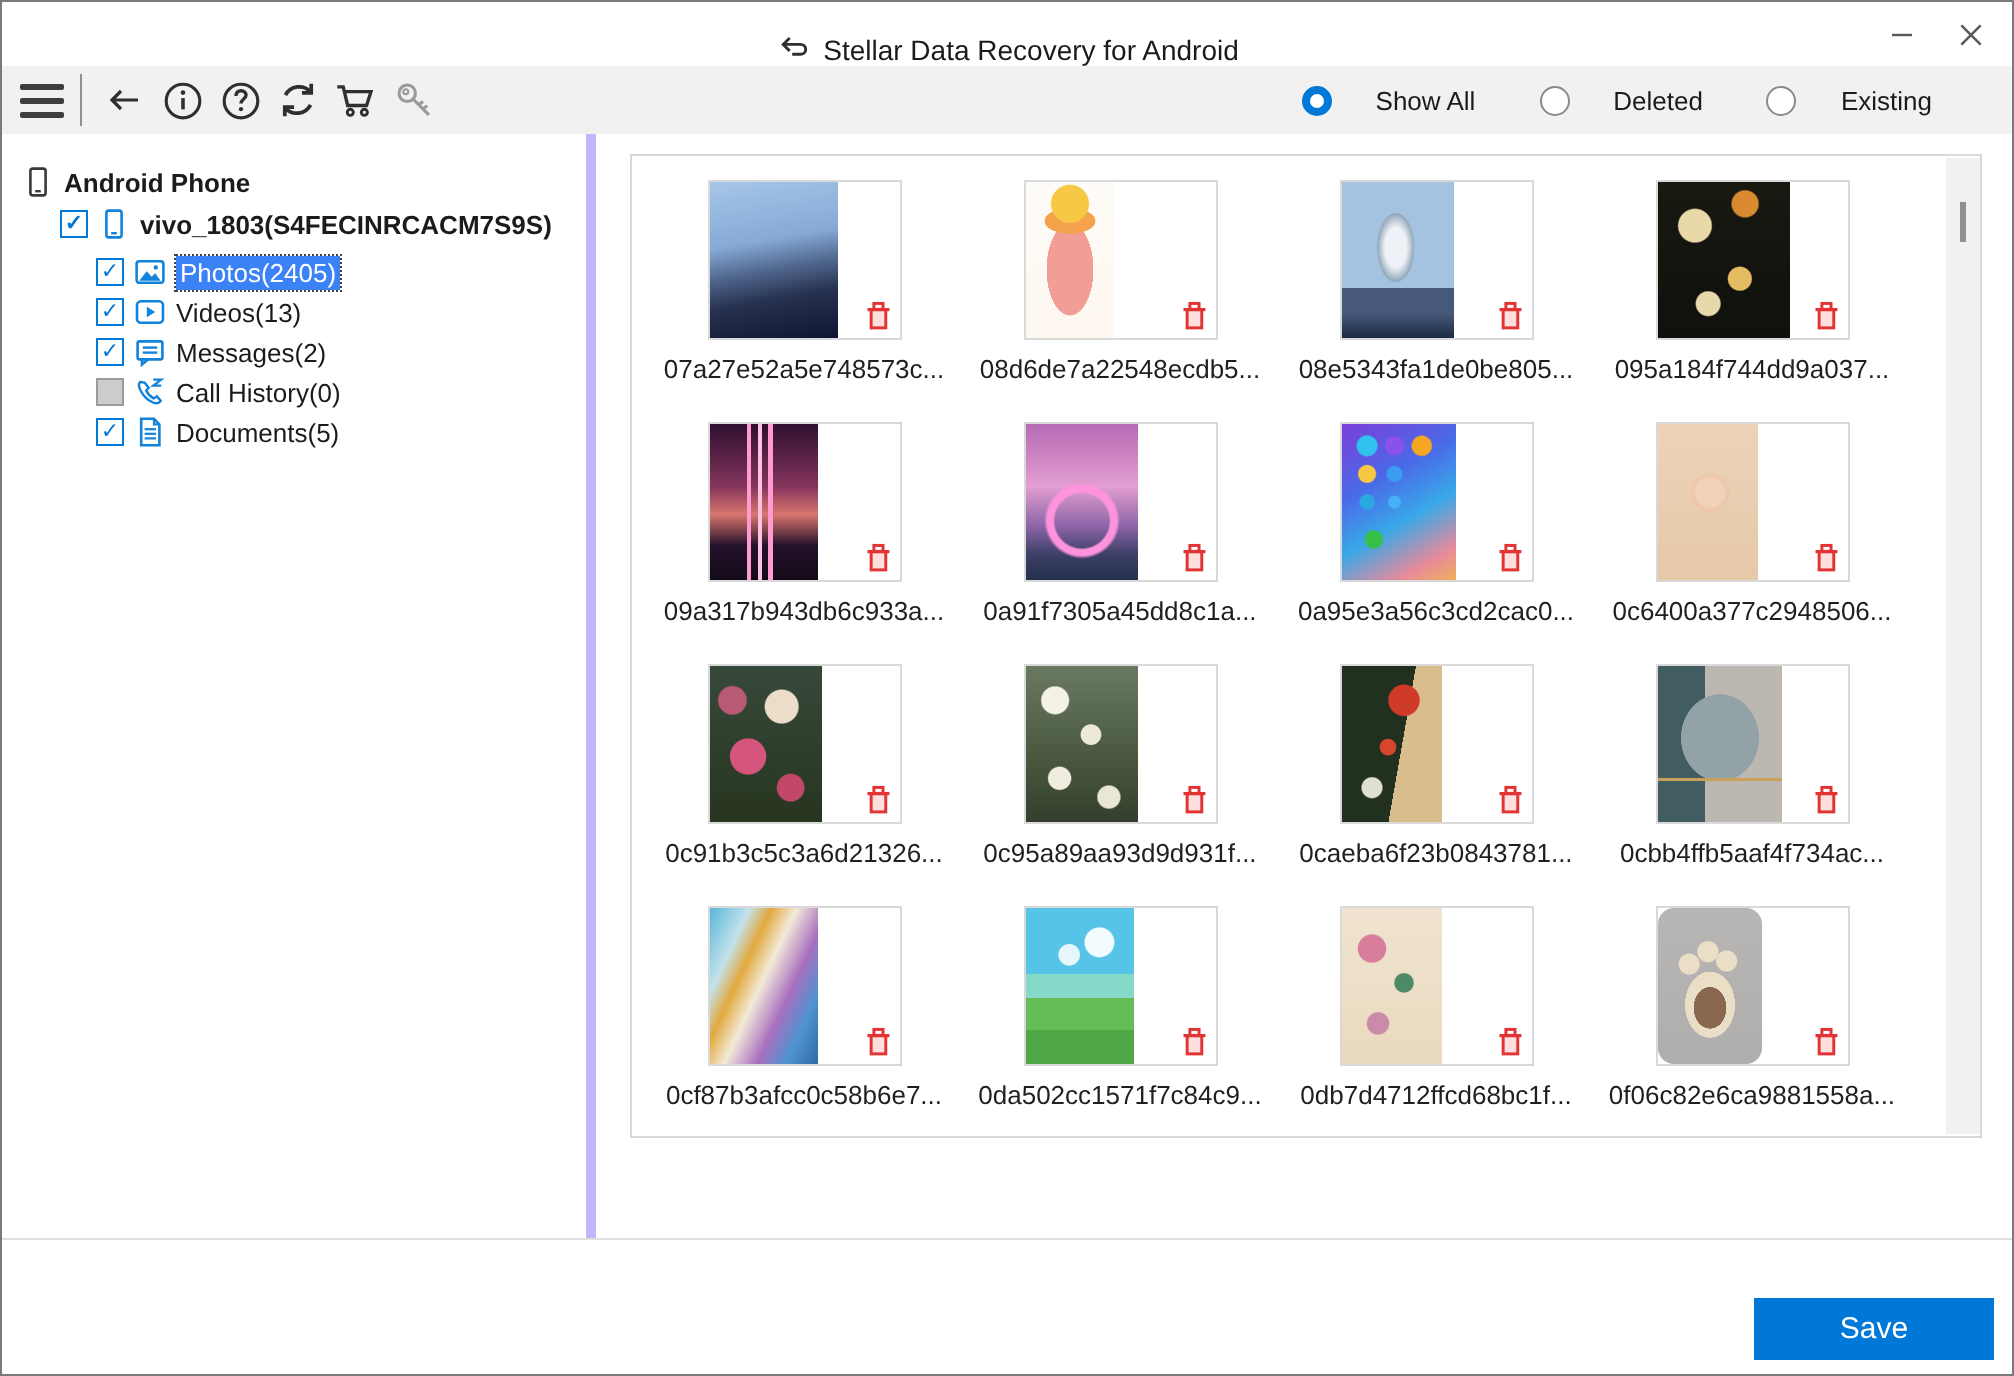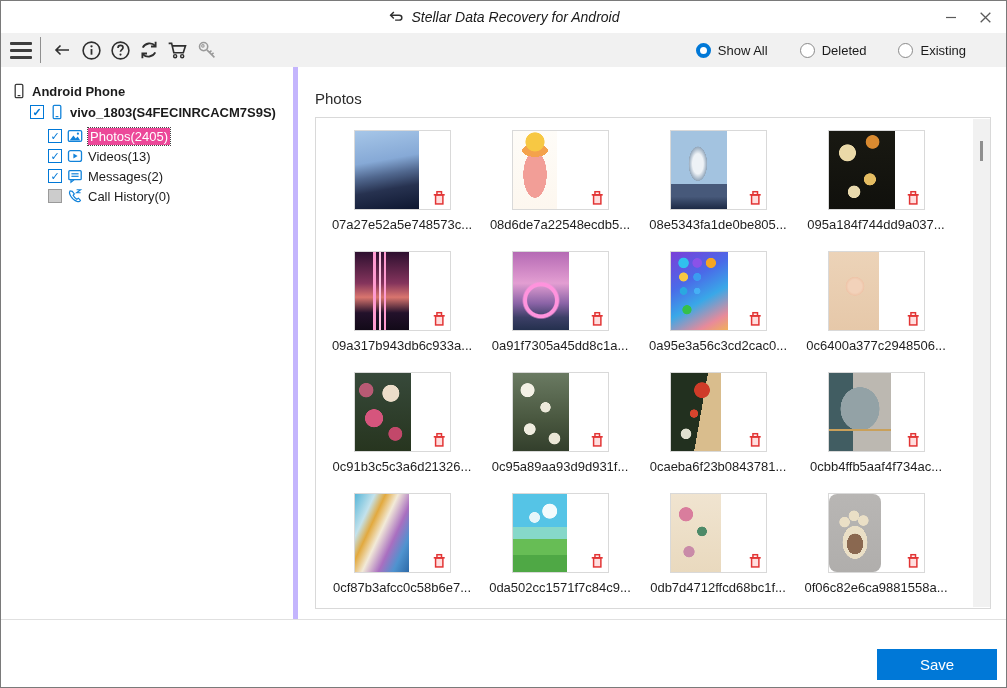--- a/index.html
+++ b/index.html
@@ -1,50 +1,50 @@
 <!DOCTYPE html>
 <html><head>
 <meta charset="utf-8">
 <style>
   html,body{margin:0;padding:0;background:#e8e8e8;font-family:"Liberation Sans",sans-serif;}
   .window{position:relative;width:1007px;height:688px;box-sizing:border-box;background:#fff;
           border:1px solid #7a7a7a;overflow:hidden;}
   
   .titlebar{position:relative;height:32px;background:#fff;display:flex;align-items:center;}
-  .title-group{position:absolute;left:0;right:0;top:0;bottom:0;display:flex;align-items:center;justify-content:center;gap:6px;font-style:italic;}
+  .title-group{position:absolute;left:0;right:0;top:0;bottom:0;display:flex;align-items:flex-end;justify-content:center;gap:6px;}
   .title-text{font-size:14px;color:#1b1b1b;}
   .win-controls{position:absolute;right:4px;top:0;height:32px;display:flex;}
   .win-btn{width:34px;height:32px;display:flex;align-items:center;justify-content:center;cursor:default;}
   
   .toolbar{height:34px;background:#f1f1f1;display:flex;align-items:center;justify-content:space-between;
            padding:0 40px 0 8px;box-sizing:border-box;}
   .tb-left{display:flex;align-items:center;gap:5px;height:100%;}
   .tb-btn{display:flex;align-items:center;justify-content:center;width:24px;height:26px;}
   .tb-divider{width:1px;height:26px;background:#8f8f8f;margin:0 4px 0 2px;}
   .hamburger{display:flex;flex-direction:column;justify-content:center;gap:4px;width:22px;height:22px;}
   .hamburger i{display:block;height:3px;background:#3d3d3d;border-radius:1px;}
   .filters{display:flex;align-items:center;gap:32px;}
-  .filter{display:flex;align-items:center;gap:7px;font-size:13px;color:#1b1b1b;}
+  .filter{display:flex;align-items:center;gap:22px;font-size:13px;color:#1b1b1b;}
   .radio-dot{box-sizing:border-box;width:15px;height:15px;border-radius:50%;border:1px solid #8a8a8a;background:#fff;}
   .radio-dot.selected{border:4.5px solid #0078d7;}
   
   .app-body{display:flex;height:552px;}
   .tree-panel{width:297px;box-sizing:border-box;border-right:5px solid #c4b5fd;padding-top:14px;
               font-size:13px;color:#1b1b1b;overflow:hidden;}
   .tree-row{display:flex;align-items:center;gap:5px;height:20px;white-space:nowrap;}
   .tree-row.lvl0{padding-left:10px;font-weight:bold;margin-bottom:1px;}
   .tree-row.lvl1{padding-left:29px;font-weight:bold;margin-bottom:4px;}
   .tree-row.lvl2{padding-left:47px;}
   .checkbox{box-sizing:border-box;width:14px;height:14px;flex:0 0 14px;display:flex;align-items:center;justify-content:center;}
   .checkbox.checked{border:1px solid #0078d7;background:#fff;color:#0078d7;font-size:11px;line-height:1;}
   .checkbox.checked::after{content:"\2713";}
   .checkbox.unchecked{border:1px solid #9a9a9a;background:#cccccc;}
   .tree-icon{width:16px;height:16px;flex:0 0 16px;display:flex;}
   .tree-icon svg{width:16px;height:16px;}
-  .tree-label.selected{background:#ec4899;color:#fff;outline:1px dotted #444;padding:1px 2px;}
+  .tree-label.selected{background:#3b82f6;color:#fff;outline:1px dotted #444;padding:1px 2px;}
   
   .main{flex:1;padding-left:17px;box-sizing:border-box;}
   .main-heading{margin-top:23px;font-size:15px;color:#2b2b2b;}
   .grid-container{margin-top:10px;width:676px;height:492px;box-sizing:border-box;border:1px solid #d9d9d9;
                   position:relative;background:#fff;overflow:hidden;}
   .v-scrollbar{position:absolute;top:1px;bottom:1px;right:0;width:17px;background:#f1f1f1;}
   .v-thumb{position:absolute;top:22px;left:7px;width:3px;height:20px;background:#8f8f8f;}
   .photo-grid{display:grid;grid-template-columns:repeat(4,158px);grid-auto-rows:121px;padding:12px 0 0 7px;}
   .photo-cell{display:flex;flex-direction:column;align-items:center;}
   .card{position:relative;width:95px;height:78px;background:#fff;border:1px solid #d9d9d9;box-sizing:content-box;}
@@ -218,25 +218,37 @@
     <span class="checkbox unchecked"></span>
     <span class="tree-icon">
               <svg viewBox="0 0 16 16">
                 <path d="M3 3 C2.2 4 2.3 5.8 3.8 8.2 C5.3 10.6 7.6 12.7 10 13.4 C11.5 13.8 12.9 13.4 13.4 12.4 L11.4 10.2 L9.8 11.2 C8.5 10.5 6.9 8.9 6.1 7.3 L7.3 5.9 L5.3 3.3 Z" fill="none" stroke="#1283da" stroke-width="1.2"></path>
                 <path d="M9.6 1.8 H13.6 L9.6 4.8 H13.6" fill="none" stroke="#1283da" stroke-width="1.1"></path>
               </svg>
             </span>
     <span class="tree-label">Call History(0)</span>
   </div>
 
+  <div class="tree-row lvl2">
+    <span class="checkbox checked"></span>
+    <span class="tree-icon">
+              <svg viewBox="0 0 16 16">
+                <path d="M3.6 1.4 H10 L12.7 4.2 V14.6 H3.6 Z" fill="none" stroke="#1283da" stroke-width="1.3"></path>
+                <path d="M10 1.4 V4.2 H12.7" fill="none" stroke="#1283da" stroke-width="1.1"></path>
+                <line x1="5.3" y1="6.6" x2="11" y2="6.6" stroke="#1283da" stroke-width="1.1"></line>
+                <line x1="5.3" y1="8.9" x2="11" y2="8.9" stroke="#1283da" stroke-width="1.1"></line>
+                <line x1="5.3" y1="11.2" x2="11" y2="11.2" stroke="#1283da" stroke-width="1.1"></line>
+              </svg>
+            </span>
+    <span class="tree-label">Documents(5)</span>
+  </div>
 </div>
     </div>
 
     <div class="main">
-      <div class="main-heading">Photos</div>
       <div class="grid-container">
         <div class="photo-grid">
   <div class="photo-cell">
     <div class="card">
       <div class="thumb" style="background: linear-gradient(170deg, rgb(166, 198, 232) 0%, rgb(134, 169, 214) 38%, rgb(81, 104, 143) 55%, rgb(39, 50, 80) 72%, rgb(14, 23, 48) 100%); width: 64px;"></div>
       <svg class="trash" viewBox="0 0 14 14">
         <rect x="4" y="4.2" width="6.4" height="8" fill="#ffdede" stroke="#e23434" stroke-width="1.3"></rect>
         <line x1="2.4" y1="4.2" x2="12" y2="4.2" stroke="#e23434" stroke-width="1.4"></line>
         <rect x="5.2" y="1.5" width="4" height="2.6" fill="#fff" stroke="#e23434" stroke-width="1.3"></rect>
       </svg>

